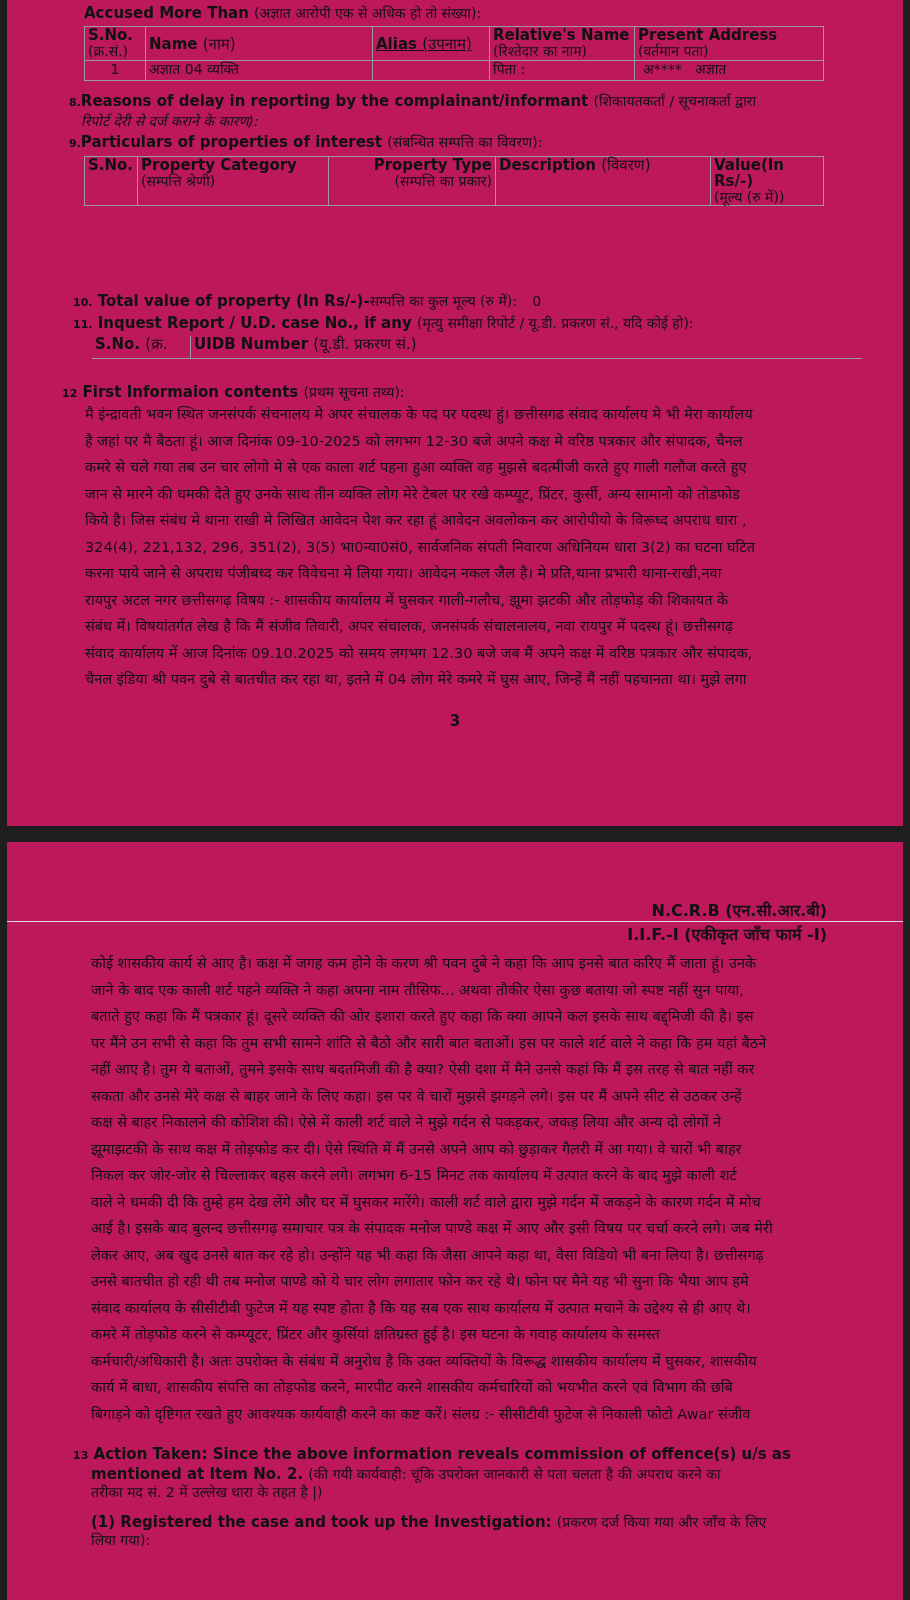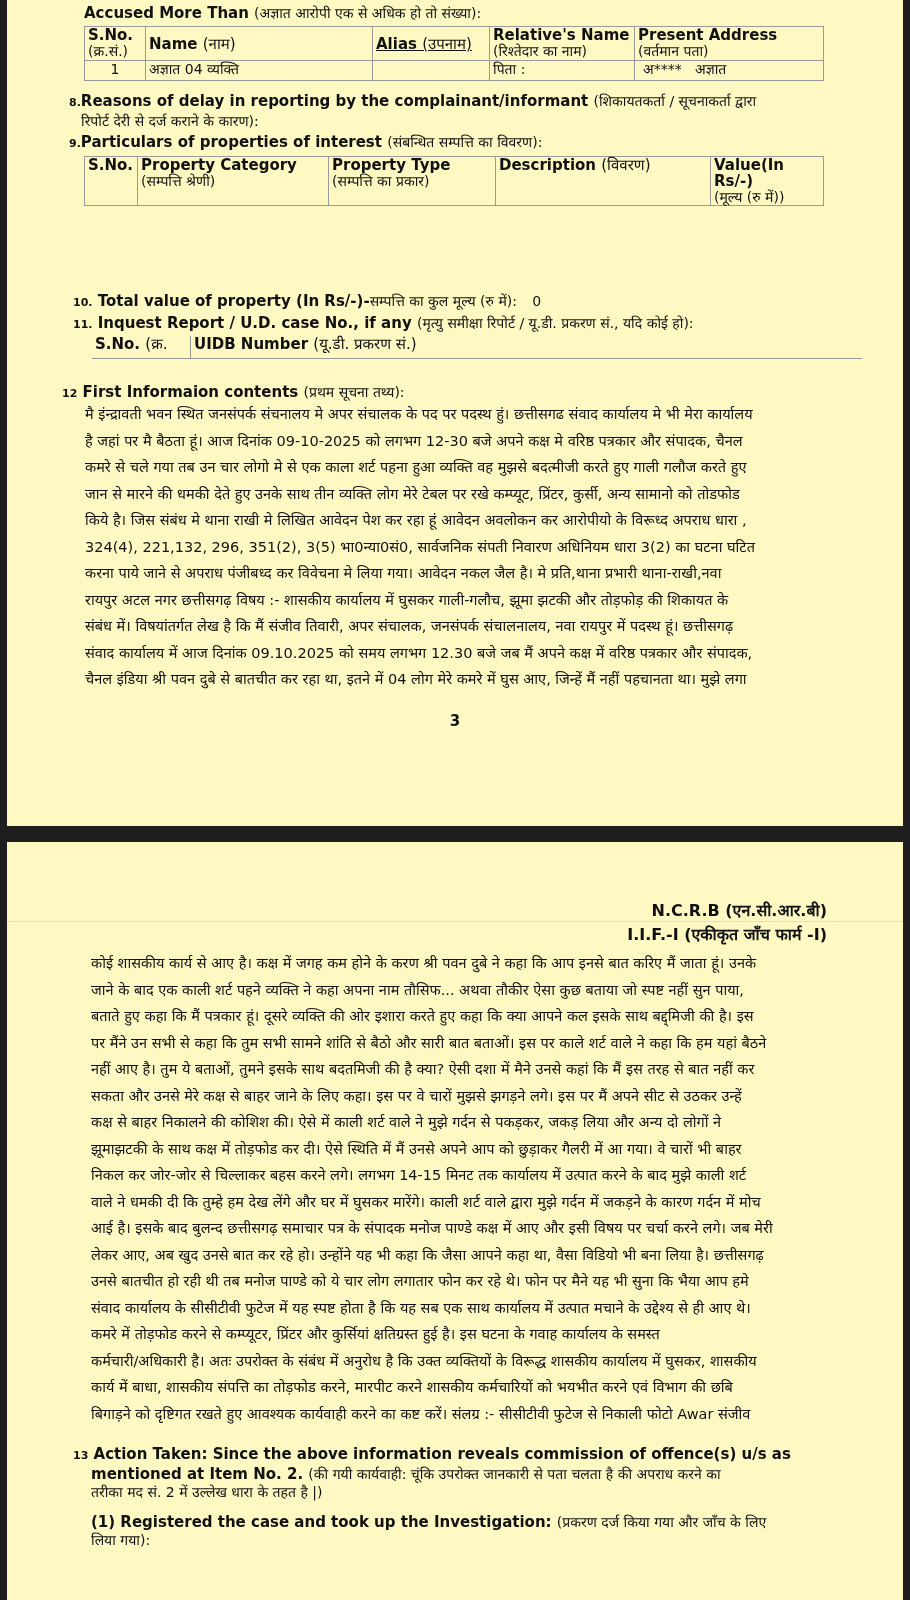--- a/index.html
+++ b/index.html
@@ -4,21 +4,21 @@
 <style>
   html, body { margin: 0; padding: 0; }
   body {
     width: 910px; height: 1600px; overflow: hidden;
     background: #1e1e1e;
     font-family: "DejaVu Sans", sans-serif;
     color: #111;
   }
   .page {
     position: absolute; left: 7px; width: 896px;
-    background: #fef9c3;
+    background: #be185d;
   }
   #page1 { top: 0; height: 826px; }
   #page2 { top: 842px; height: 758px; }
 
   .blk { position: absolute; left: 0; right: 0; }
   .hi { font-family: "DejaVu Sans", sans-serif; font-weight: normal; }
   .num { font-size: 11px; font-weight: bold; }
 
   .sec-title { font-size: 15px; font-weight: bold; line-height: 18px; }
   .sec-title .hi { font-size: 14px; }
@@ -70,36 +70,36 @@
       <td></td>
       <td>पिता :</td>
       <td style="padding-left:8px; white-space:pre;">अ****   अज्ञात</td>
     </tr>
   </tbody>
     </table>
 
   <div class="blk sec-title" style="top:92px; left:62px;">
     <span class="num">8.</span><span>Reasons of delay in reporting by the complainant/informant</span>
     <span class="hi">(शिकायतकर्ता / सूचनाकर्ता द्वारा</span><br>
-    <span class="hi" style="padding-left:12px;">रिपोर्ट देरी से दर्ज कराने के कारण):</span>
+    <span class="hi" style="padding-left:12px;font-style:italic;">रिपोर्ट देरी से दर्ज कराने के कारण):</span>
   </div>
 
   <div class="blk sec-title" style="top:133px; left:62px;">
     <span class="num">9.</span><span>Particulars of properties of interest</span>
     <span class="hi">(संबन्धित सम्पत्ति का विवरण):</span>
   </div>
 
   <table class="grid" style="top:156px; left:77px; width:740px;">
     <tbody>
         <tr style="height:34px;">
       <td class="h" style="width:46px;">S.No.</td>
       <td class="h" style="width:184px;">
         <span>Property Category</span><span class="sub">(सम्पत्ति श्रेणी)</span>
       </td>
-      <td class="h" style="width:160px;">
+      <td class="h" style="width:160px;text-align:right;">
         <span>Property Type</span><span class="sub">(सम्पत्ति का प्रकार)</span>
       </td>
       <td class="h" style="width:208px;">
         <span>Description</span> <span class="hi">(विवरण)</span>
       </td>
       <td class="h">
         <span>Value(In Rs/-)</span><span class="sub">(मूल्य (रु में))</span>
       </td>
     </tr>
   </tbody>
@@ -164,21 +164,21 @@
 
   <div class="para" style="top:108px; left:84px; width:760px;">
     <span class="ln">कोई शासकीय कार्य से आए है। कक्ष में जगह कम होने के करण श्री पवन दुबे ने कहा कि आप इनसे बात करिए मैं जाता हूं। उनके</span>
     <span class="ln">जाने के बाद एक काली शर्ट पहने व्यक्ति ने कहा अपना नाम तौसिफ... अथवा तौकीर ऐसा कुछ बताया जो स्पष्ट नहीं सुन पाया,</span>
     <span class="ln">बताते हुए कहा कि मैं पत्रकार हूं। दूसरे व्यक्ति की ओर इशारा करते हुए कहा कि क्या आपने कल इसके साथ बद्द्मिजी की है। इस</span>
     <span class="ln">पर मैंने उन सभी से कहा कि तुम सभी सामने शांति से बैठो और सारी बात बताओं। इस पर काले शर्ट वाले ने कहा कि हम यहां बैठने</span>
     <span class="ln">नहीं आए है। तुम ये बताओं, तुमने इसके साथ बदतमिजी की है क्या? ऐसी दशा में मैने उनसे कहां कि मैं इस तरह से बात नहीं कर</span>
     <span class="ln">सकता और उनसे मेरे कक्ष से बाहर जाने के लिए कहा। इस पर वे चारों मुझसे झगड़ने लगे। इस पर मैं अपने सीट से उठकर उन्हें</span>
     <span class="ln">कक्ष से बाहर निकालने की कोशिश की। ऐसे में काली शर्ट वाले ने मुझे गर्दन से पकड़कर, जकड़ लिया और अन्य दो लोगों ने</span>
     <span class="ln">झूमाझटकी के साथ कक्ष में तोड़फोड कर दी। ऐसे स्थिति में मैं उनसे अपने आप को छुड़ाकर गैलरी में आ गया। वे चारों भी बाहर</span>
-    <span class="ln">निकल कर जोर-जोर से चिल्लाकर बहस करने लगे। लगभग 14-15 मिनट तक कार्यालय में उत्पात करने के बाद मुझे काली शर्ट</span>
+    <span class="ln">निकल कर जोर-जोर से चिल्लाकर बहस करने लगे। लगभग 6-15 मिनट तक कार्यालय में उत्पात करने के बाद मुझे काली शर्ट</span>
     <span class="ln">वाले ने धमकी दी कि तुम्हे हम देख लेंगे और घर में घुसकर मारेंगे। काली शर्ट वाले द्वारा मुझे गर्दन में जकड़ने के कारण गर्दन में मोच</span>
     <span class="ln">आई है। इसके बाद बुलन्द छत्तीसगढ़ समाचार पत्र के संपादक मनोज पाण्डे कक्ष में आए और इसी विषय पर चर्चा करने लगे। जब मेरी</span>
     <span class="ln">लेकर आए, अब खुद उनसे बात कर रहे हो। उन्होंने यह भी कहा कि जैसा आपने कहा था, वैसा विडियो भी बना लिया है। छत्तीसगढ़</span>
     <span class="ln">उनसे बातचीत हो रही थी तब मनोज पाण्डे को ये चार लोग लगातार फोन कर रहे थे। फोन पर मैने यह भी सुना कि भैया आप हमे</span>
     <span class="ln">संवाद कार्यालय के सीसीटीवी फुटेज में यह स्पष्ट होता है कि यह सब एक साथ कार्यालय में उत्पात मचाने के उद्देश्य से ही आए थे।</span>
     <span class="ln">कमरे में तोड़फोड करने से कम्प्यूटर, प्रिंटर और कुर्सियां क्षतिग्रस्त हुई है। इस घटना के गवाह कार्यालय के समस्त</span>
     <span class="ln">कर्मचारी/अधिकारी है। अतः उपरोक्त के संबंध में अनुरोध है कि उक्त व्यक्तियों के विरूद्ध शासकीय कार्यालय में घुसकर, शासकीय</span>
     <span class="ln">कार्य में बाधा, शासकीय संपत्ति का तोड़फोड करने, मारपीट करने शासकीय कर्मचारियों को भयभीत करने एवं विभाग की छबि</span>
     <span class="ln">बिगाड़ने को दृष्टिगत रखते हुए आवश्यक कार्यवाही करने का कष्ट करें। संलग्र :- सीसीटीवी फुटेज से निकाली फोटो Awar संजीव</span>
   </div>

